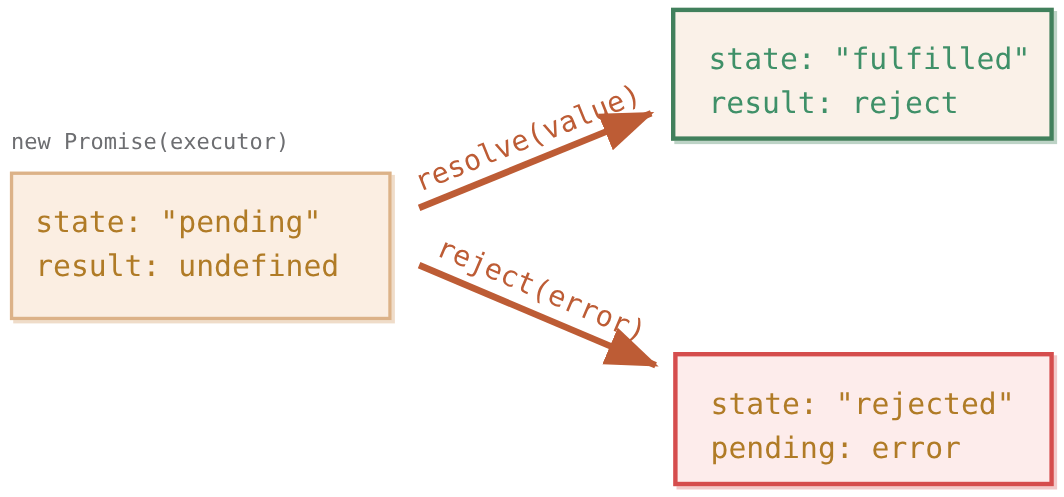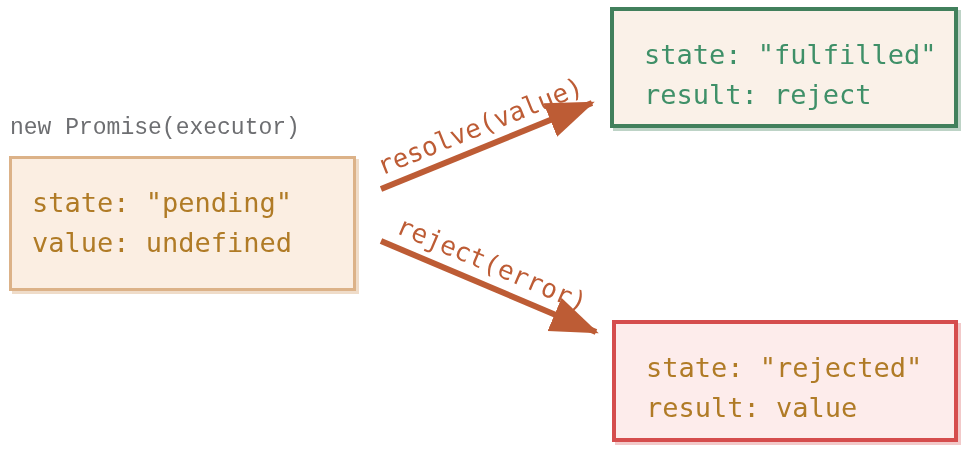--- a/index.html
+++ b/index.html
@@ -22,25 +22,24 @@
     width: 967px;
     height: 452px;
   }
   .code-line {
     white-space: pre;
   }
   .constructor-label {
     position: absolute;
     left: 10px;
     top: 112px;
-    font-size: 23px;
+    font-size: 20px;
     line-height: 33px;
     color: var(--label-gray);
     white-space: pre;
-    font-family: Liberation Mono, monospace;
   }
   .state-box {
     position: absolute;
     box-sizing: border-box;
     font-size: 27px;
     line-height: 40px;
   }
   .state-box.pending {
     left: 9px;
     top: 156px;
@@ -103,30 +102,30 @@
       </marker>
     </defs>
     <line x1="381" y1="189" x2="592" y2="103" style="stroke: var(--arrow); stroke-width: 6;" marker-end="url(#arrowhead)"></line>
     <line x1="381" y1="241" x2="596" y2="332" style="stroke: var(--arrow); stroke-width: 6;" marker-end="url(#arrowhead)"></line>
   </svg>
 
   <div class="constructor-label">new Promise(executor)</div>
 
   <div class="state-box pending">
     <div class="code-line">state: "pending"</div>
-    <div class="code-line">value: undefined</div>
+    <div class="code-line">result: undefined</div>
   </div>
 
   <div class="state-box fulfilled">
     <div class="code-line">state: "fulfilled"</div>
     <div class="code-line">result: reject</div>
   </div>
 
   <div class="state-box rejected">
     <div class="code-line">state: "rejected"</div>
-    <div class="code-line">result: value</div>
+    <div class="code-line">pending: error</div>
   </div>
 
   <div class="arrow-label resolve">resolve(value)</div>
 
   <div class="arrow-label reject">reject(error)</div>
 
 </div>
 
 </body></html>

